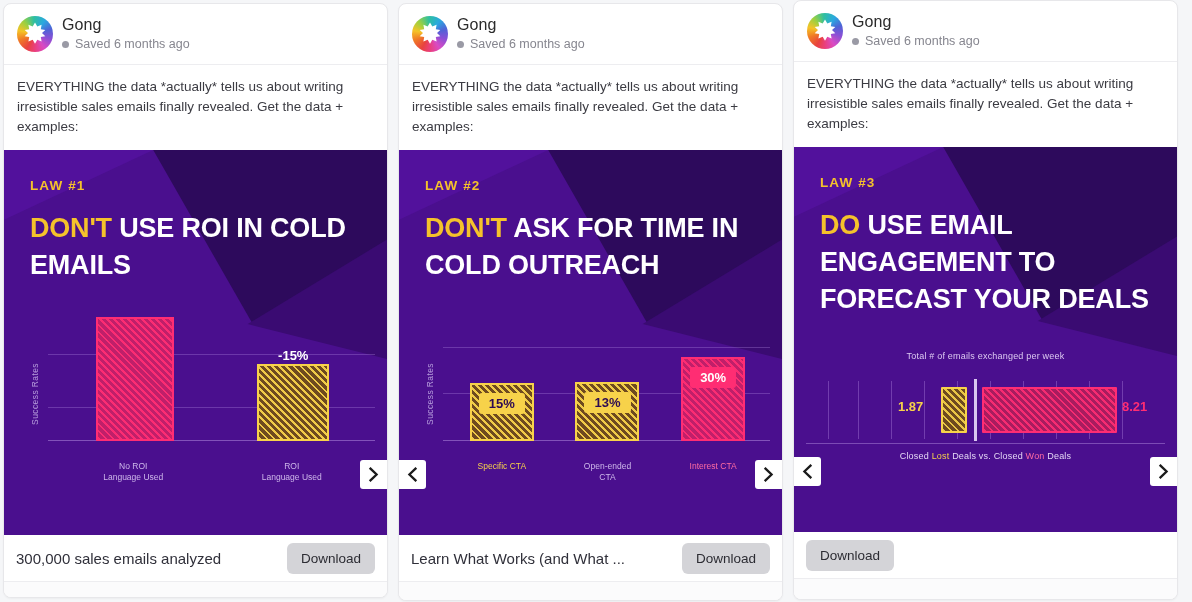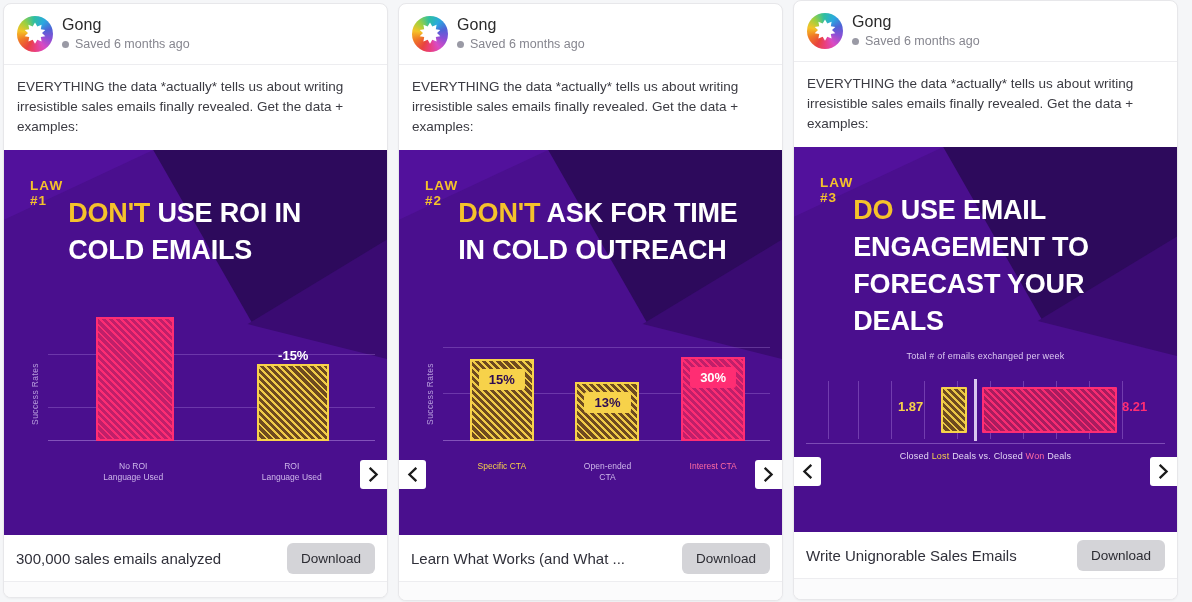--- a/index.html
+++ b/index.html
@@ -89,21 +89,21 @@
     overflow: hidden;
   }
   .media .bgshape {
     position: absolute; inset: 0;
   }
   .slide-inner {
     position: relative;
     height: 100%;
     padding: 28px 26px 0 26px;
     display: flex;
-    flex-direction: row;
+    flex-direction: column;
   }
   .law {
     color: #f5c22b;
     font-weight: bold;
     font-size: 13.5px;
     letter-spacing: 1.1px;
     line-height: 15px;
   }
   .headline {
     margin-top: 17px;
@@ -415,21 +415,21 @@
       </div>
 
       <div class="chart">
         <div class="ylab">Success Rates</div>
         <div class="gridline" style="bottom:187px"></div>
         <div class="gridline" style="bottom:141px"></div>
         <div class="axisline" style="bottom:94px"></div>
 
         <div class="bars">
           <div class="bar-wrap">
-            <div class="bar gold" style="width:64px;height:82px">
+            <div class="bar gold" style="width:64px;height:58px">
               <span class="val-chip gold">15%</span>
             </div>
           </div>
           <div class="bar-wrap">
             <div class="bar gold" style="width:64px;height:59px">
               <span class="val-chip gold">13%</span>
             </div>
           </div>
           <div class="bar-wrap">
             <div class="bar pink" style="width:64px;height:84px">
@@ -527,19 +527,18 @@
         </svg>
       </div>
       <div class="nav next">
         <svg width="13" height="15" viewBox="0 0 13 15">
           <path d="M3.5 1.6 L9.6 7.5 L3.5 13.4" fill="none" stroke="#1b1b1b" stroke-width="2.3" stroke-linecap="square"></path>
         </svg>
       </div>
     </div>
 
     <div class="card-foot">
-      <div class="foot-title">Write Unignorable Sales Emails</div>
       <button class="dl-btn">Download</button>
     </div>
     <div class="card-tail"></div>
   </div>
 
 </div>
 
 </body></html>

